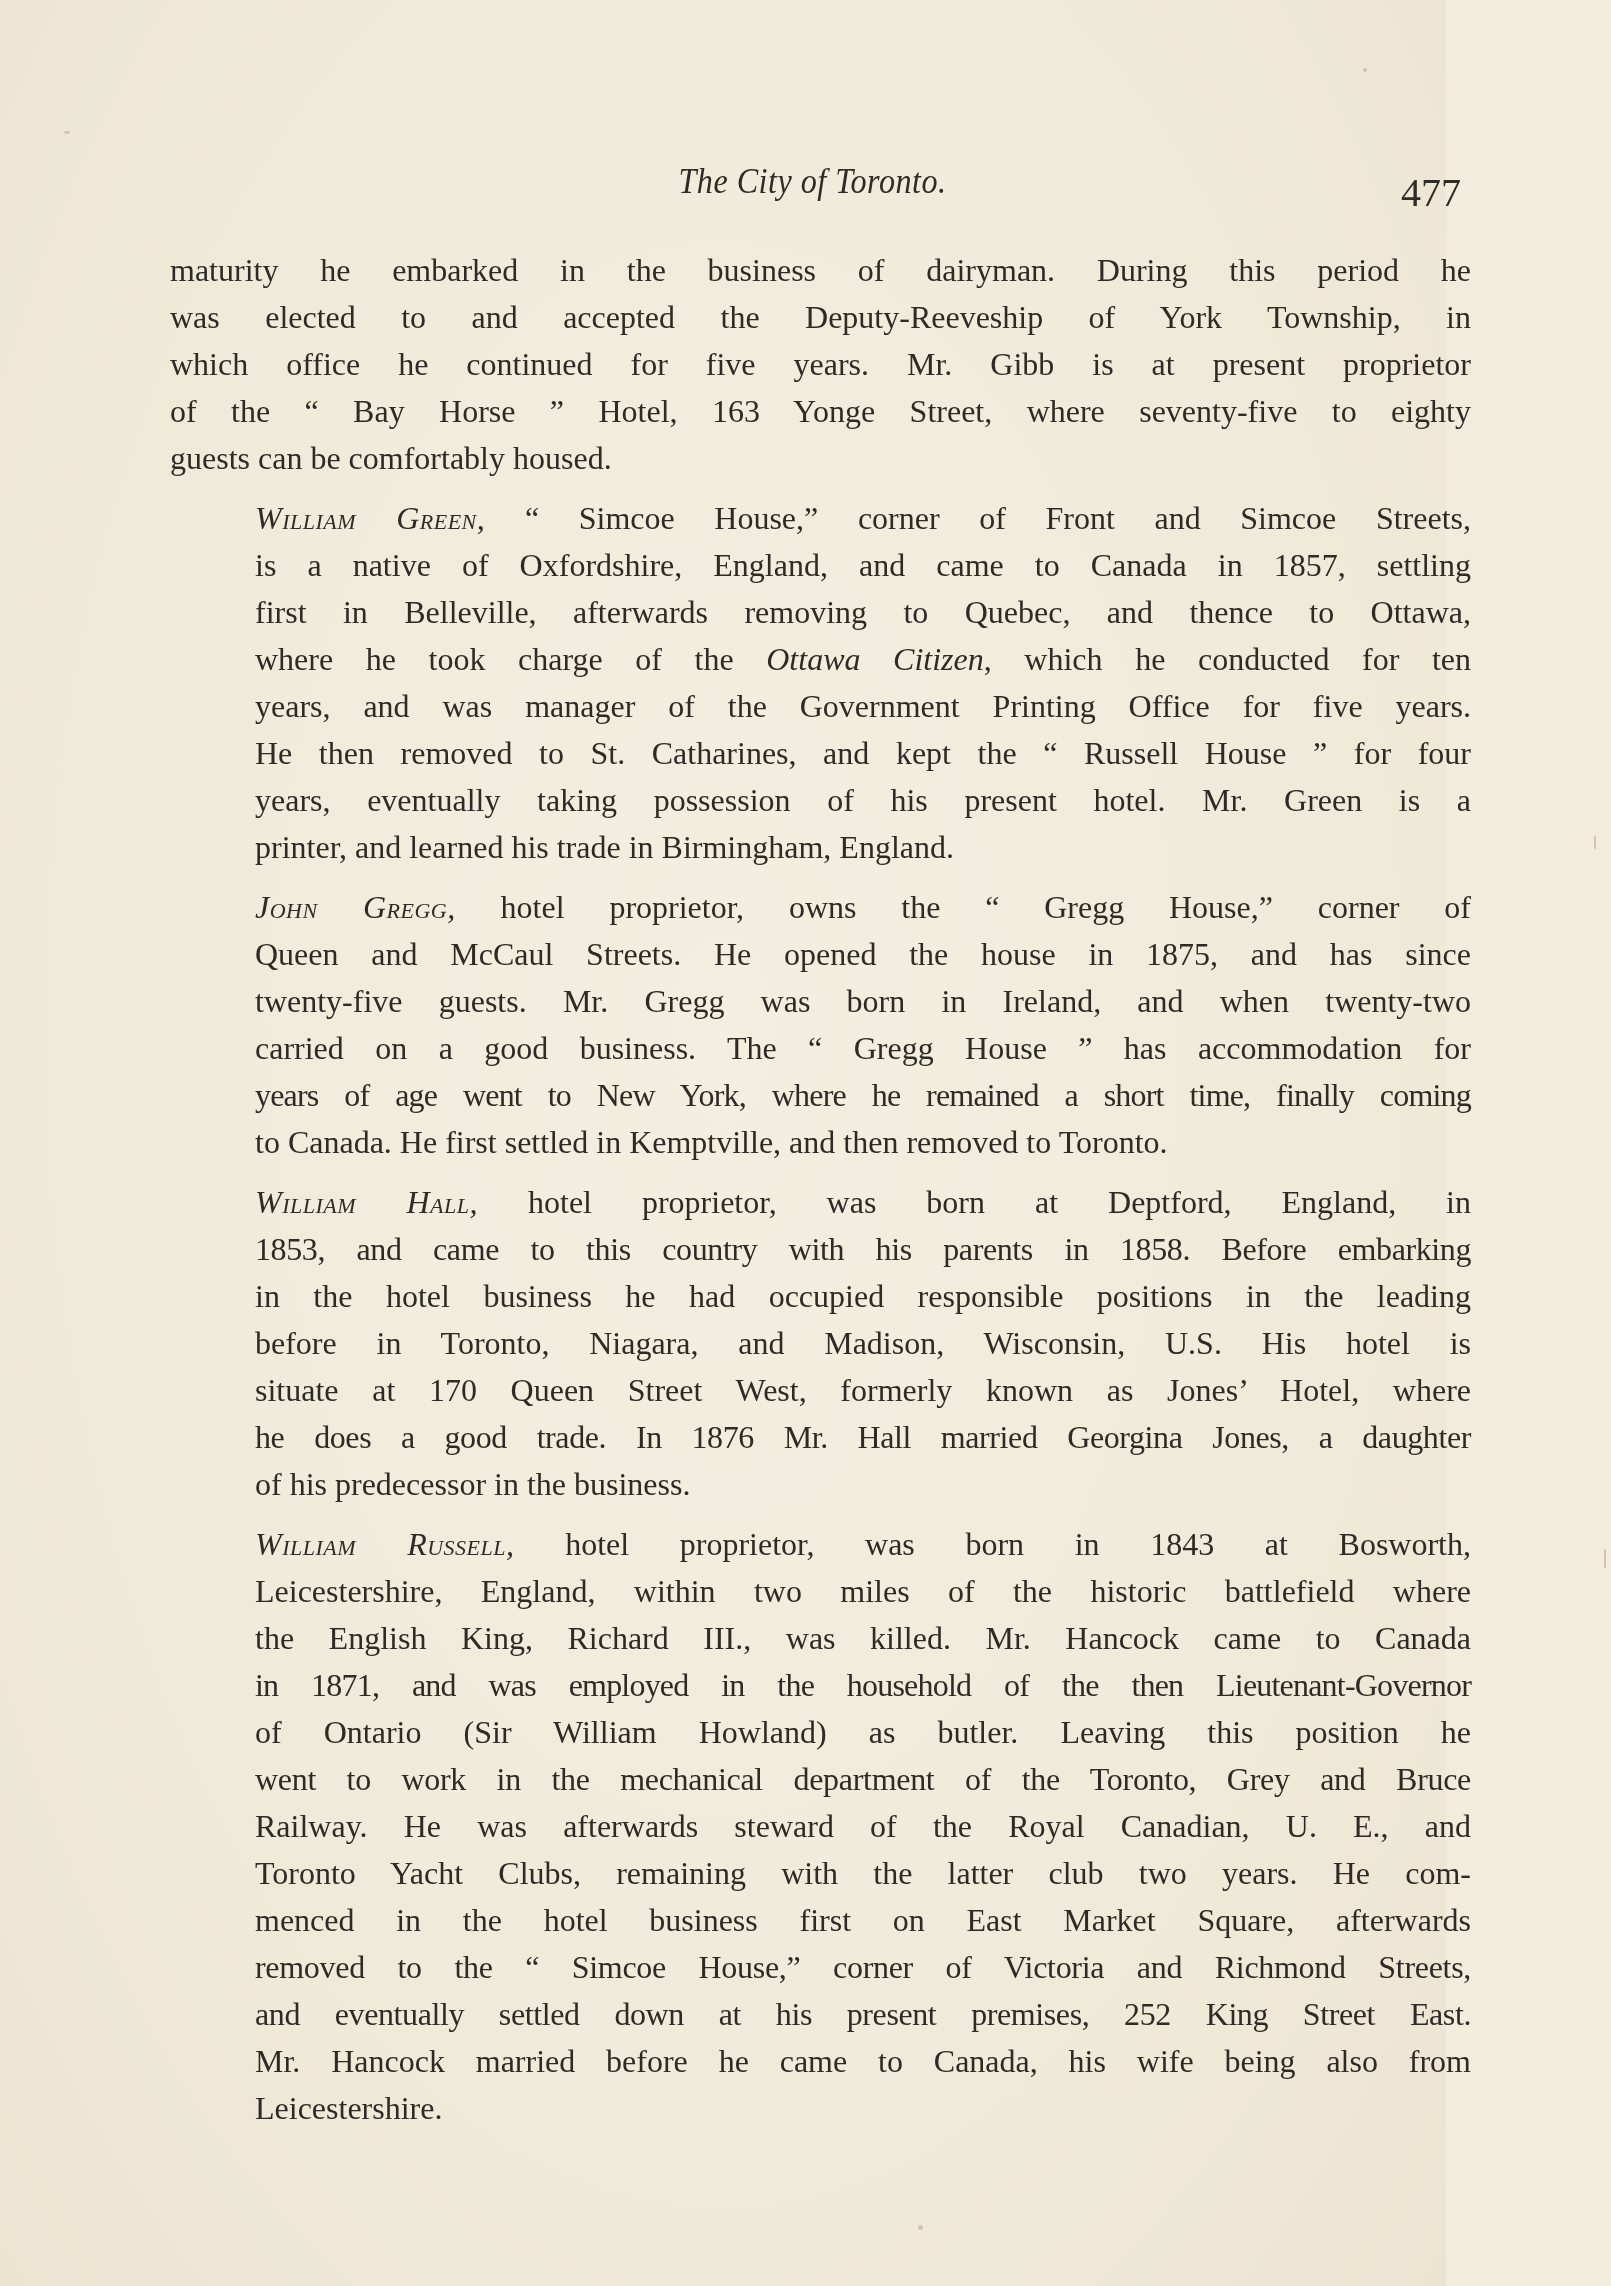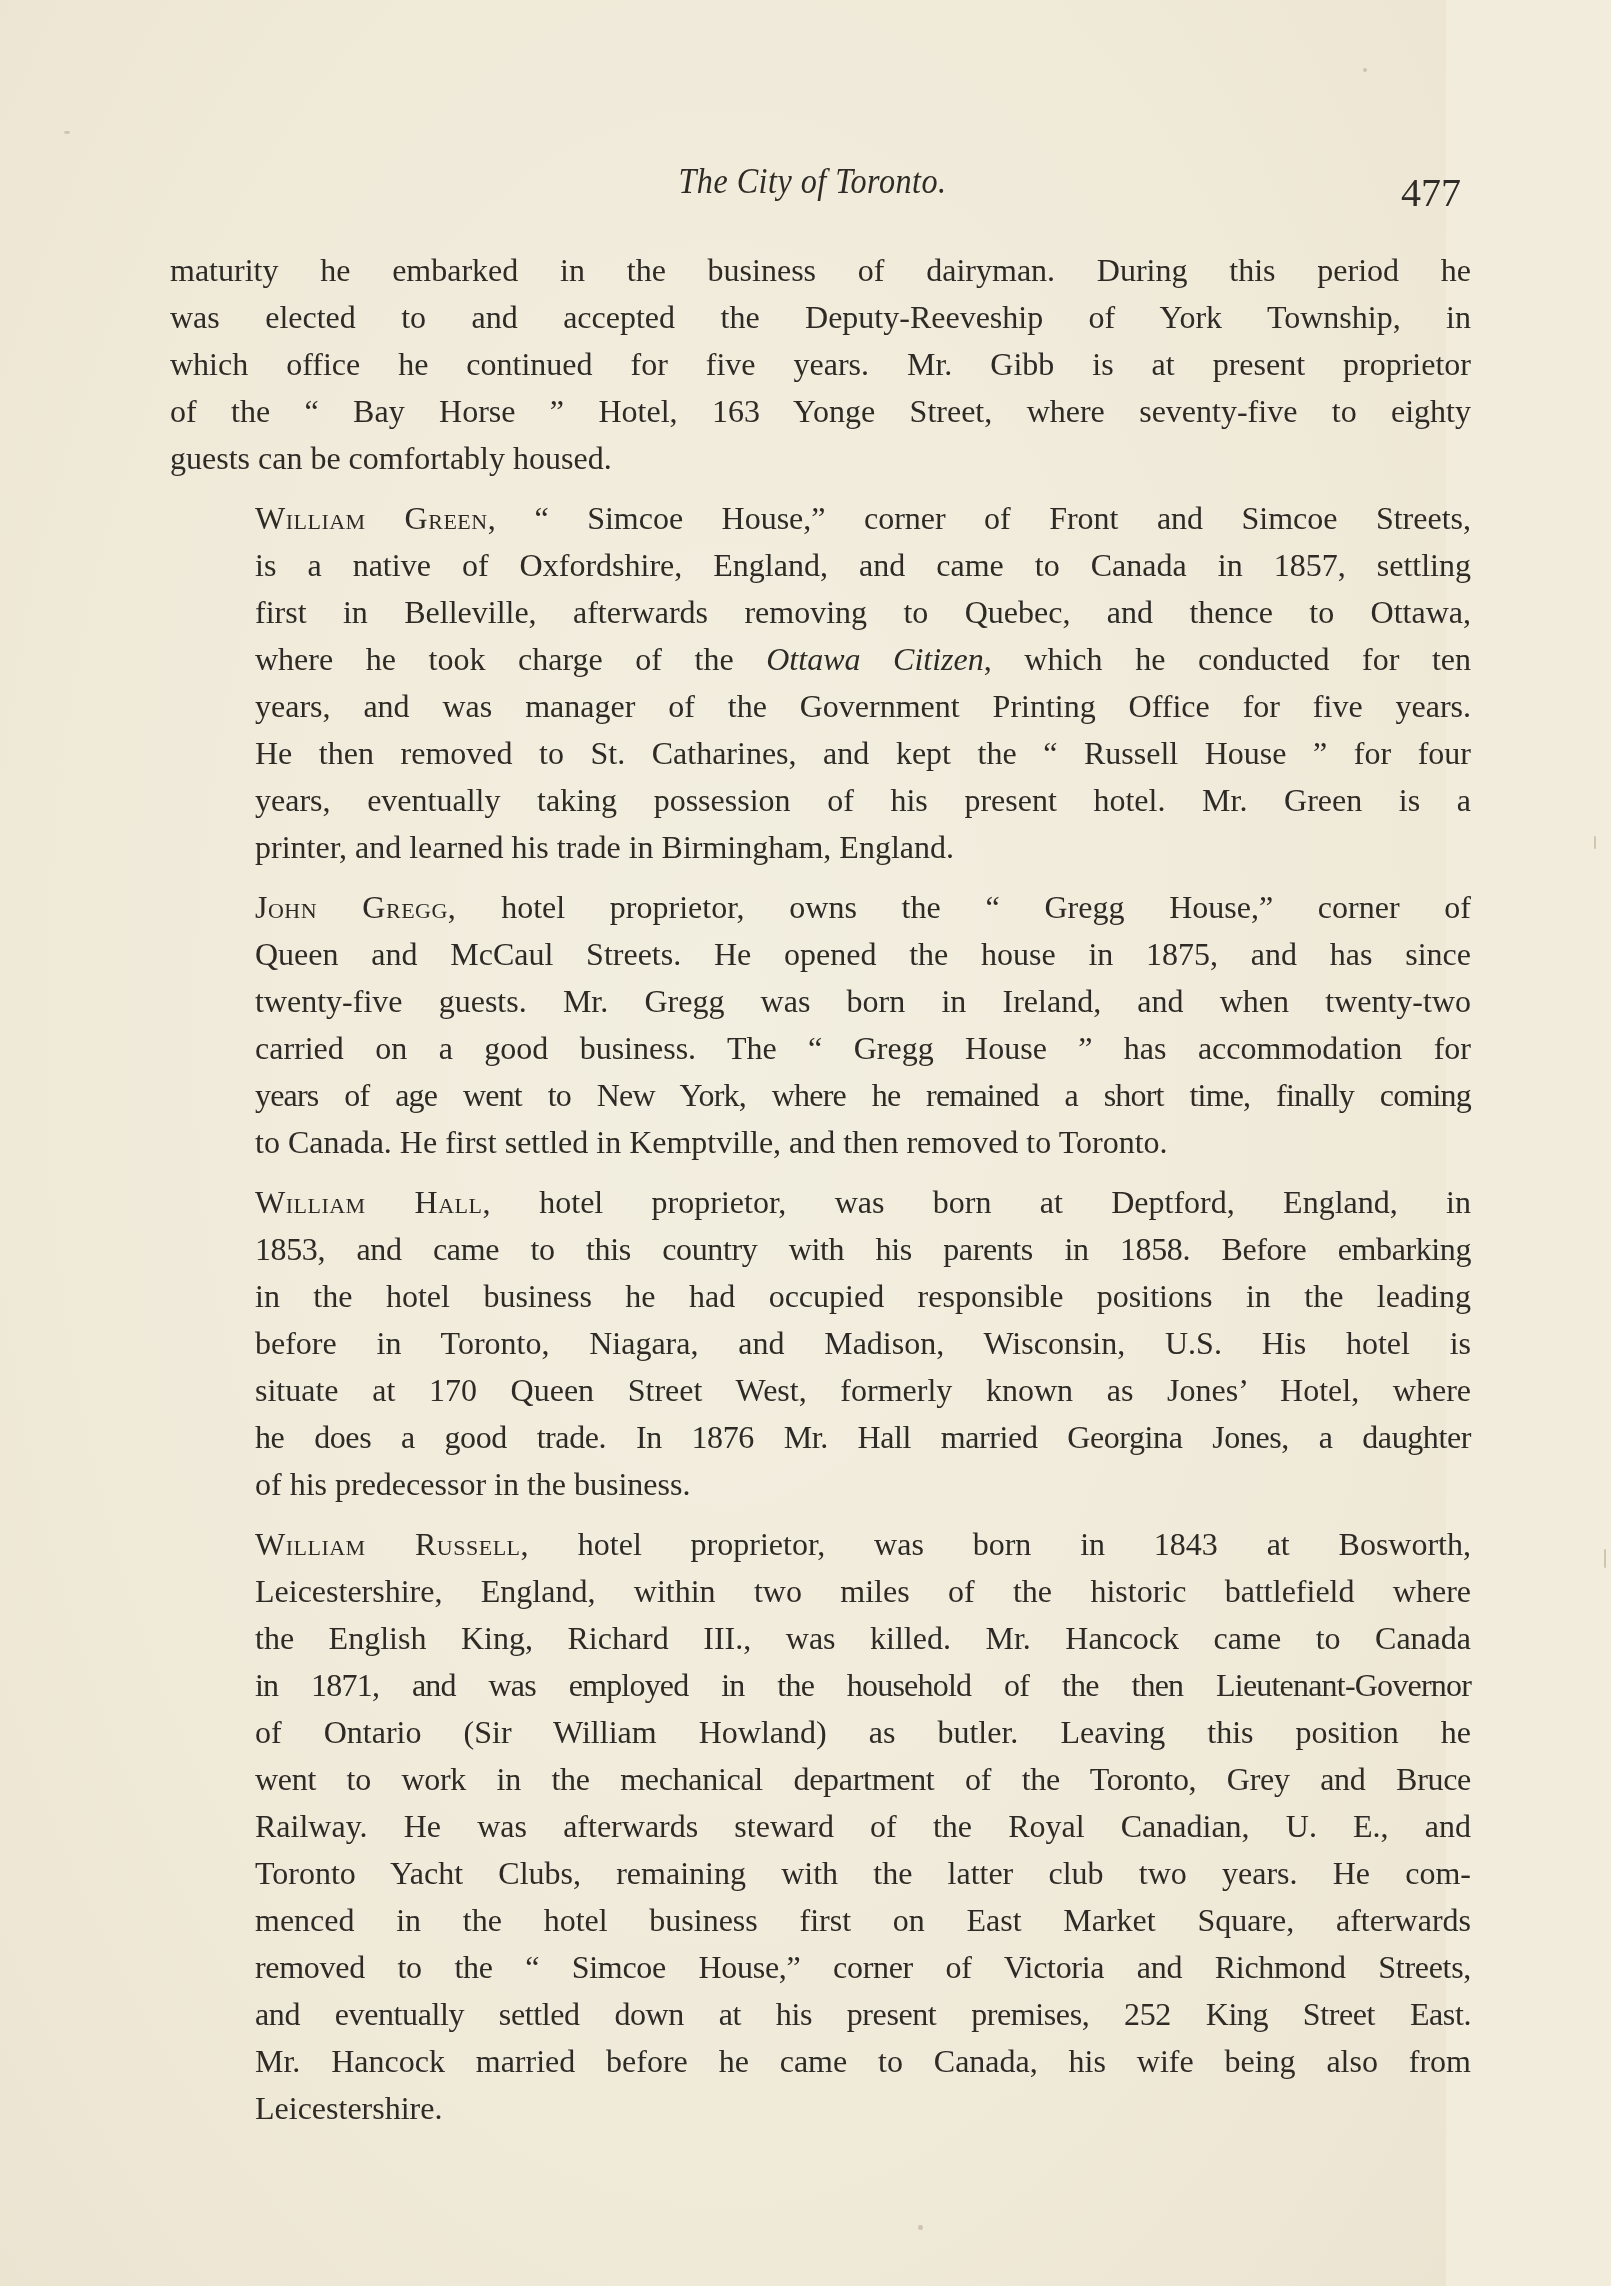--- a/index.html
+++ b/index.html
@@ -73,20 +73,21 @@
       text-align-last: justify;
       white-space: nowrap;
       overflow: visible;
     }
     .line.last {
       text-align-last: left;
     }
     .sc {
       font-variant: small-caps;
       letter-spacing: 0.5px;
+      font-style: italic;
     }
     .it {
       font-style: italic;
     }
     .speck {
       position: absolute;
       background: #b9ae95;
       border-radius: 50%;
       opacity: 0.6;
     }

